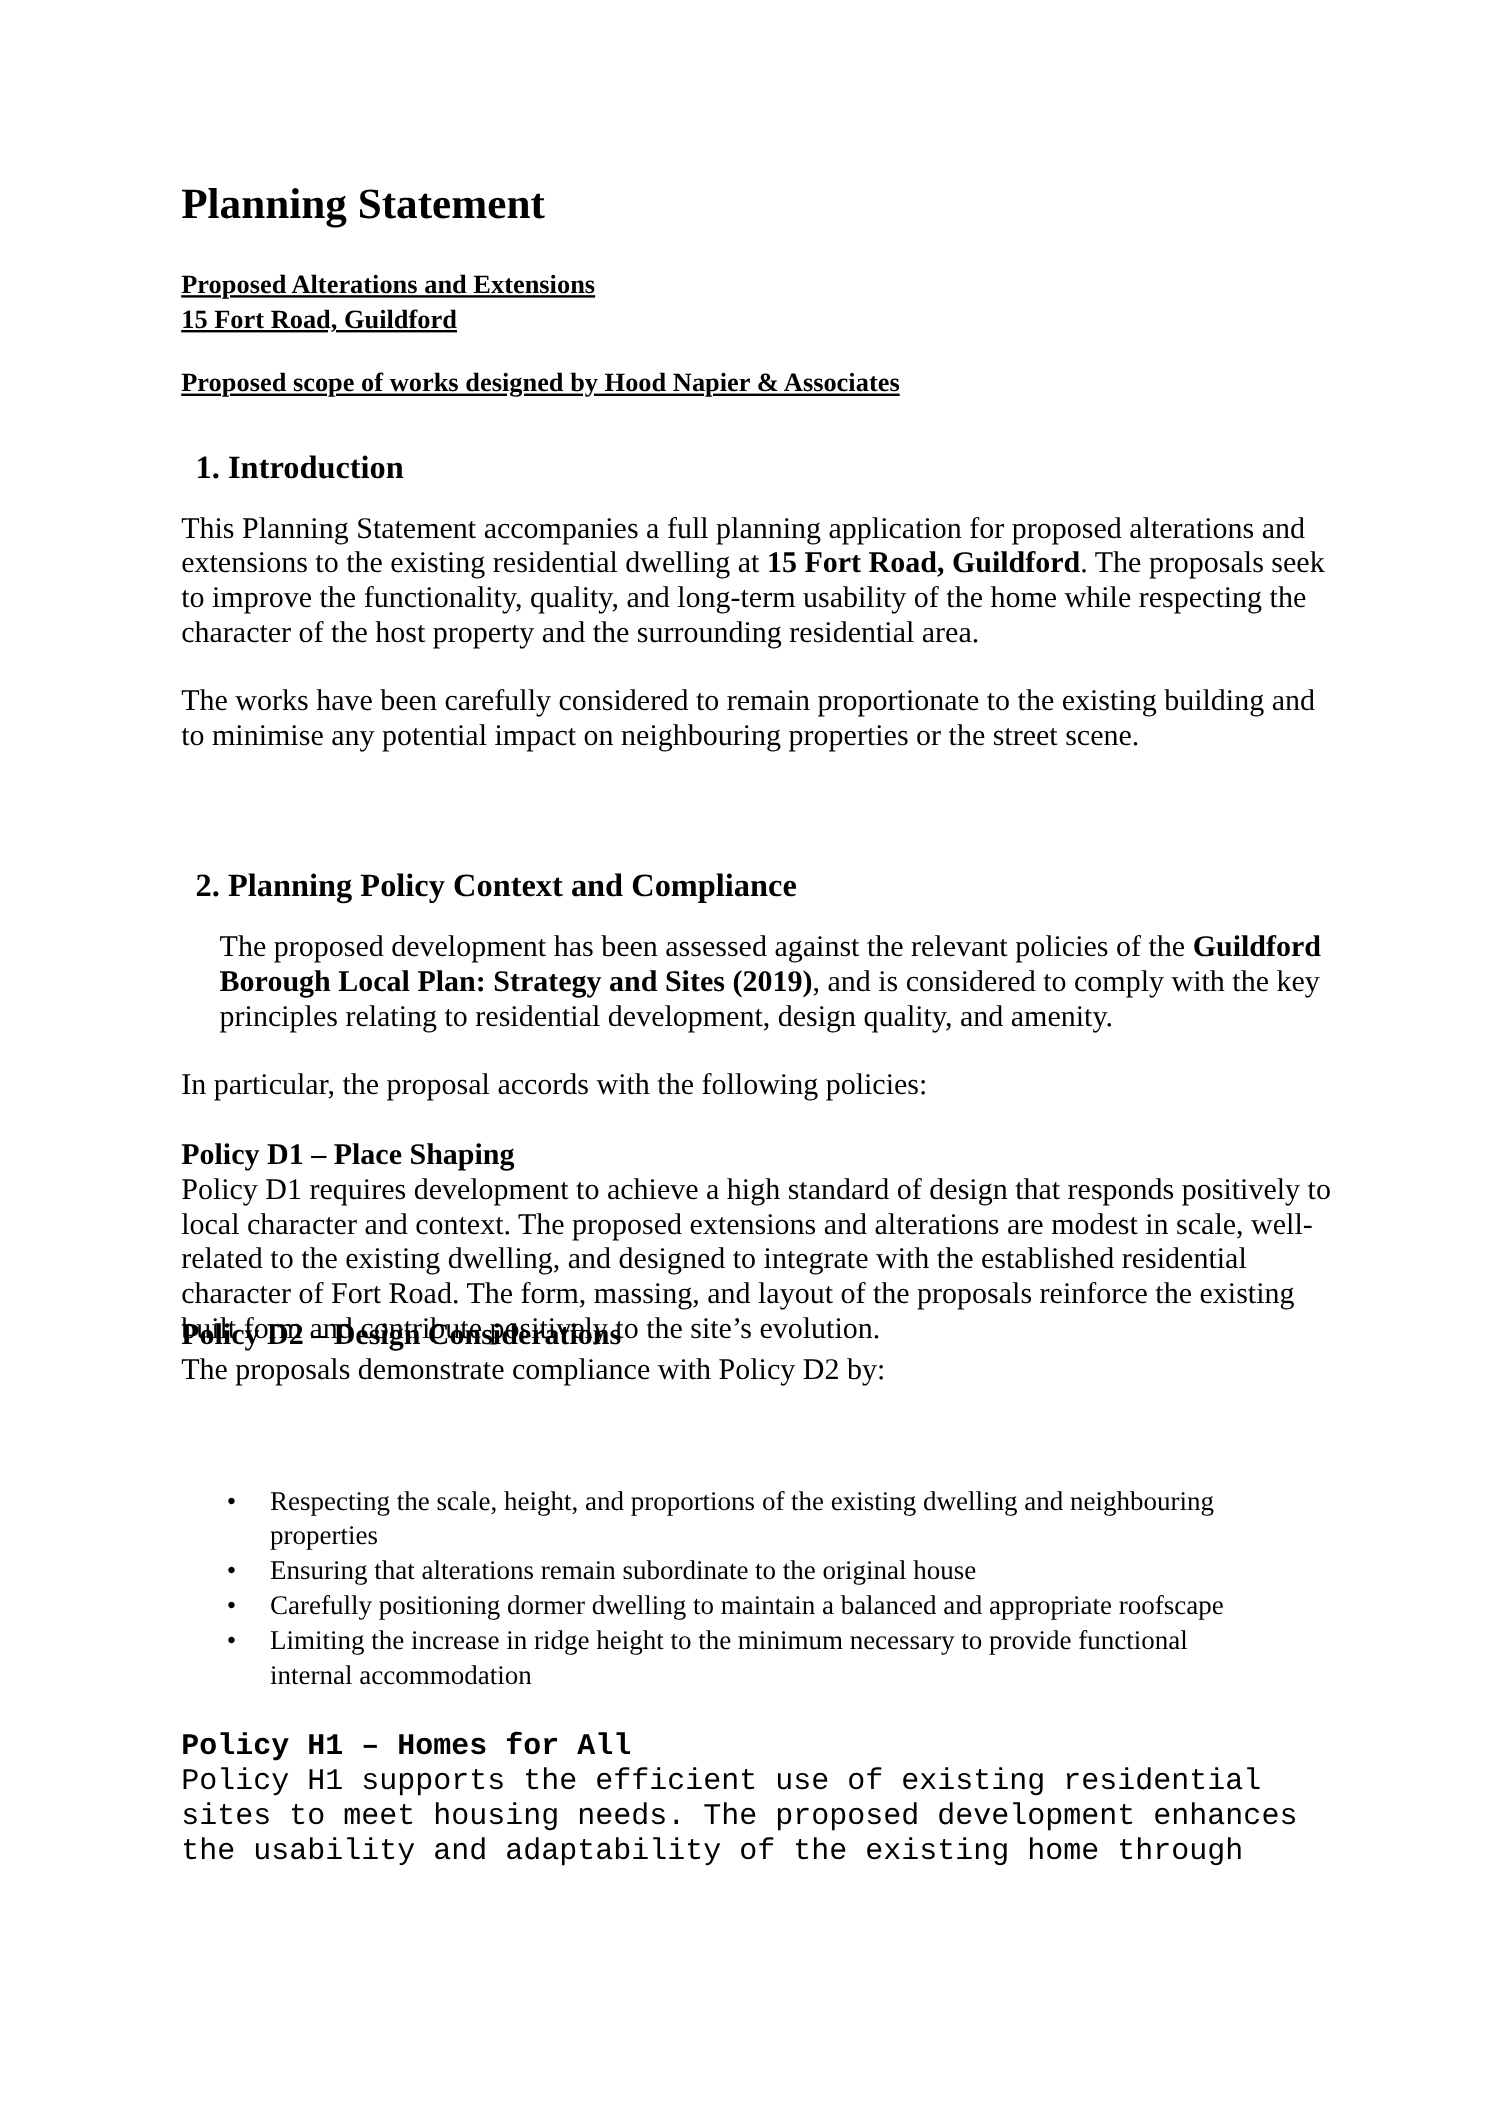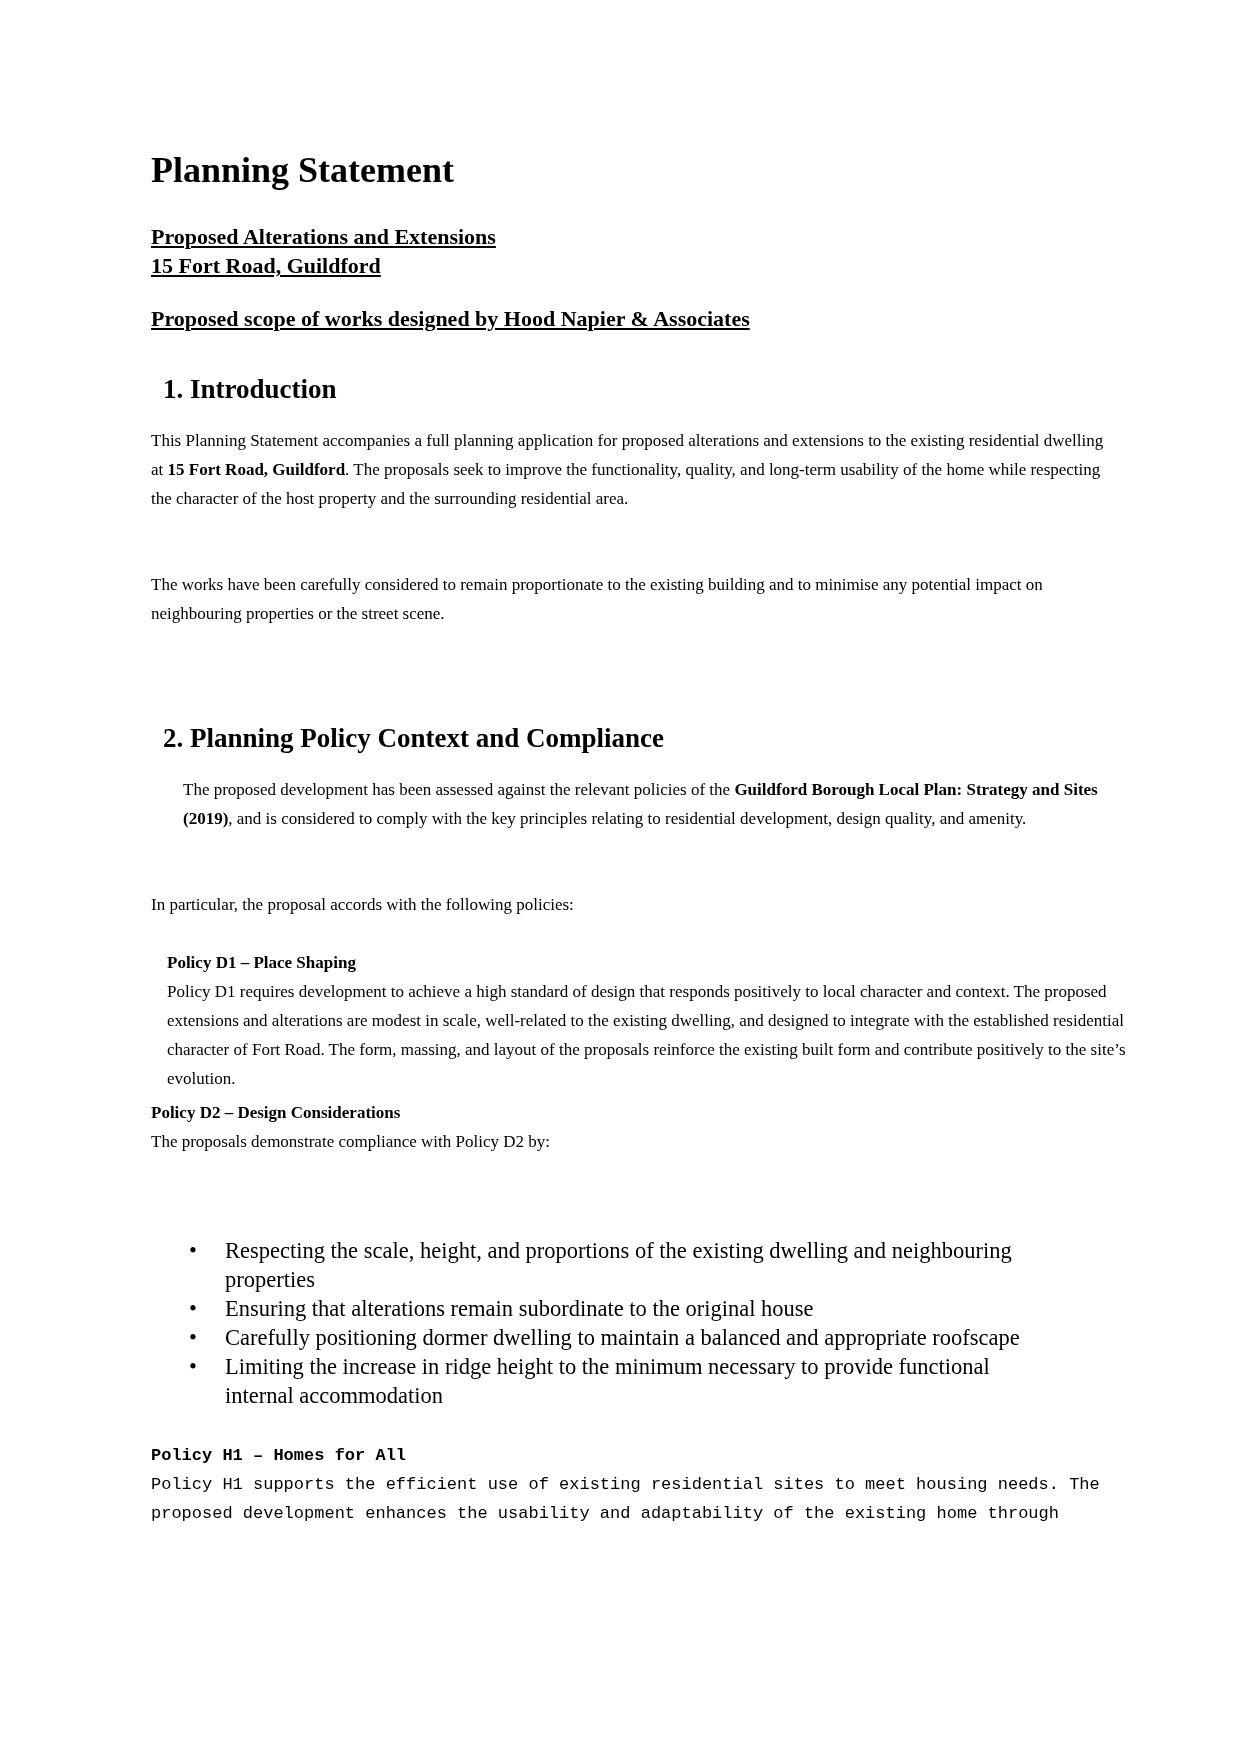--- a/index.html
+++ b/index.html
@@ -44,21 +44,21 @@
       font-size: 27px;
       font-weight: bold;
       margin: 12px;
       line-height: 1.15;
       white-space: nowrap;
     }
     .para {
       position: absolute;
       left: 0;
       width: 960px;
-      font-size: 17px;
+      font-size: 25px;
       line-height: 29px;
       margin: 0;
     }
     .para b { font-weight: bold; }
     .bold-line { font-weight: bold; display: block; }
     .bullets {
       position: absolute;
       left: 0;
       width: 960px;
       margin: 0;
@@ -97,21 +97,21 @@
   <p class="para" style="top:426px;"><span>This Planning Statement accompanies a full planning application for proposed alterations and extensions to the existing residential dwelling at </span><b>15 Fort Road, Guildford</b><span>. The proposals seek to improve the functionality, quality, and long-term usability of the home while respecting the character of the host property and the surrounding residential area.</span></p>
 
   <p class="para" style="top:570px;">The works have been carefully considered to remain proportionate to the existing building and to minimise any potential impact on neighbouring properties or the street scene.</p>
 
   <h2 class="h2" style="top:711px;">2. Planning Policy Context and Compliance</h2>
 
   <p class="para" style="top:775px;margin-left:32px;"><span>The proposed development has been assessed against the relevant policies of the </span><b>Guildford Borough Local Plan: Strategy and Sites (2019)</b><span>, and is considered to comply with the key principles relating to residential development, design quality, and amenity.</span></p>
 
   <p class="para" style="top:890px;">In particular, the proposal accords with the following policies:</p>
 
-  <div class="para" style="top:948px;margin-left:16px;">
+  <div class="para" style="top:948px;">
     <span class="bold-line">Policy D1 – Place Shaping</span>
     <span>Policy D1 requires development to achieve a high standard of design that responds positively to local character and context. The proposed extensions and alterations are modest in scale, well-related to the existing dwelling, and designed to integrate with the established residential character of Fort Road. The form, massing, and layout of the proposals reinforce the existing built form and contribute positively to the site’s evolution.</span>
   </div>
 
   <div class="para" style="top:1098px;">
     <span class="bold-line">Policy D2 – Design Considerations</span>
     <span>The proposals demonstrate compliance with Policy D2 by:</span>
   </div>
 
   <ul class="bullets" style="top:1236px;">

